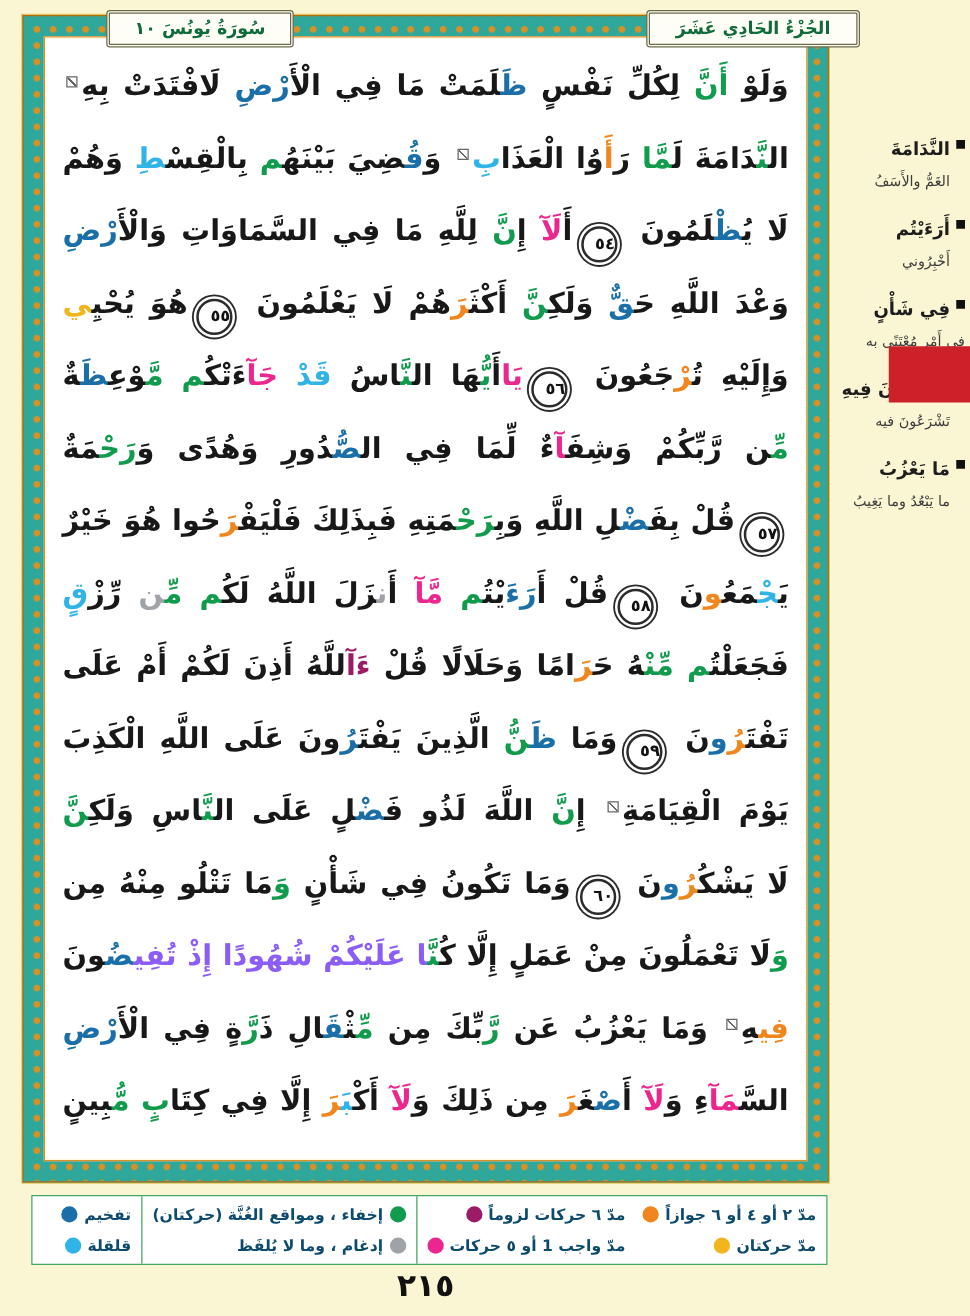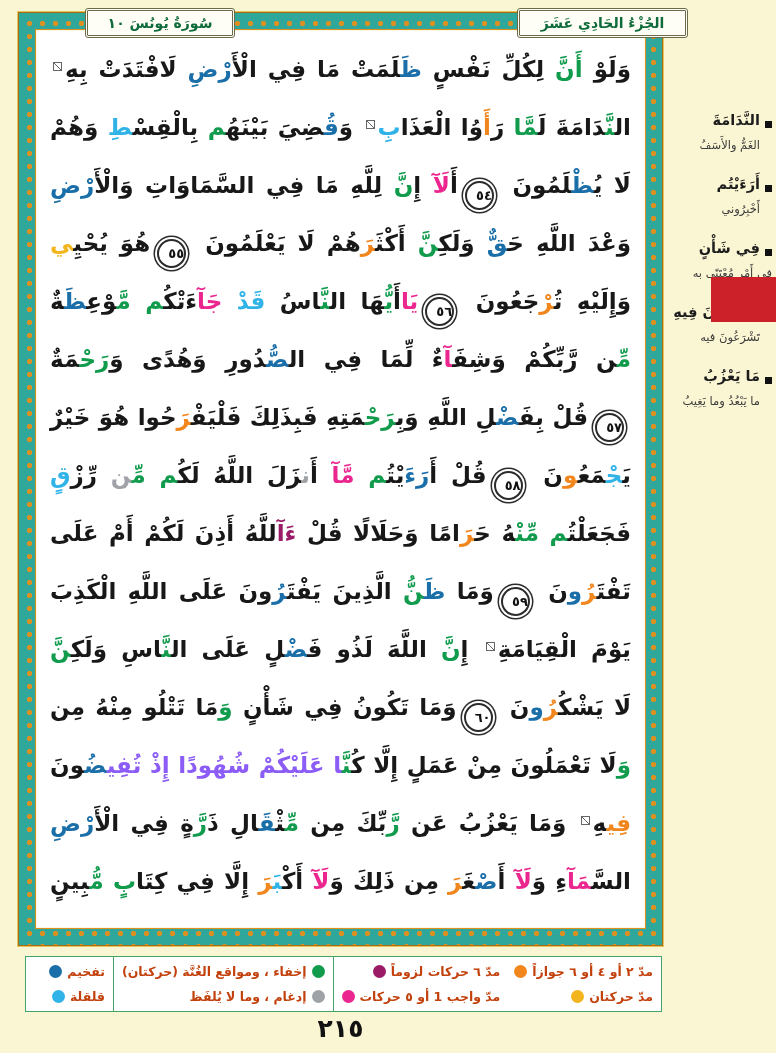--- a/index.html
+++ b/index.html
@@ -58,21 +58,21 @@
     background:linear-gradient(45deg,transparent 44%,#666 44%,#666 56%,transparent 56%);
     vertical-align:6px;margin:0 3px;
   }
   
   .margin-notes{
     position:absolute;left:664px;top:112px;width:110px;direction:rtl;z-index:2;
   }
   .note{margin-bottom:24px;padding-right:2px;}
   .note:nth-child(4){margin-top:14px;}
   .note-word{
-    display:flex;direction:rtl;align-items:flex-end;gap:5px;
+    display:flex;direction:rtl;align-items:flex-start;gap:5px;
     font-size:14.5px;font-weight:bold;color:#1d1d1d;white-space:nowrap;
   }
   .note-bullet{width:7px;height:7px;background:#111;flex:0 0 auto;}
   .note-def{
     font-size:11.5px;color:#3c3c3c;margin-top:10px;margin-right:12px;
     white-space:nowrap;
   }
   .note:nth-child(3) .note-def{margin-right:0;text-align:left;padding-left:34px;}
   
   .bookmark{
@@ -87,21 +87,21 @@
   }
   .legend-section{
     border-left:1.5px solid var(--legend-border);
     display:grid;align-content:space-evenly;justify-content:start;
     padding:0 8px;row-gap:2px;column-gap:14px;direction:rtl;
   }
   .legend-section:last-child{border-left:none;}
   .legend-section.cols-2{grid-template-columns:auto auto;}
   .legend-item{
     display:flex;direction:rtl;align-items:center;gap:5px;
-    font-size:12.5px;font-weight:bold;color:#c2410c;white-space:nowrap;
+    font-size:12.5px;font-weight:bold;color:#0c4a6e;white-space:nowrap;
   }
   .legend-dot{width:13px;height:13px;border-radius:50%;flex:0 0 auto;}
   
   .pageno{
     position:absolute;left:18px;top:1014px;width:645px;text-align:center;
     font-size:25px;font-weight:bold;color:#111;
   }
 </style>
 </head>
 <body>

